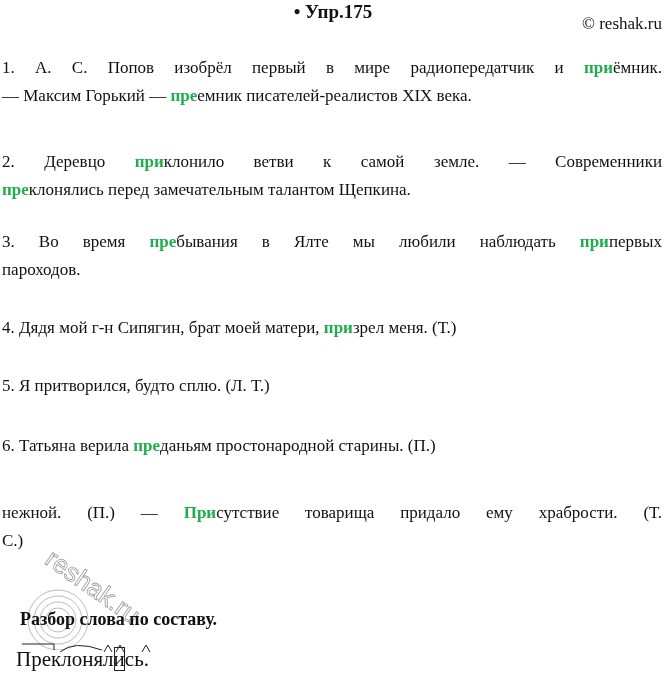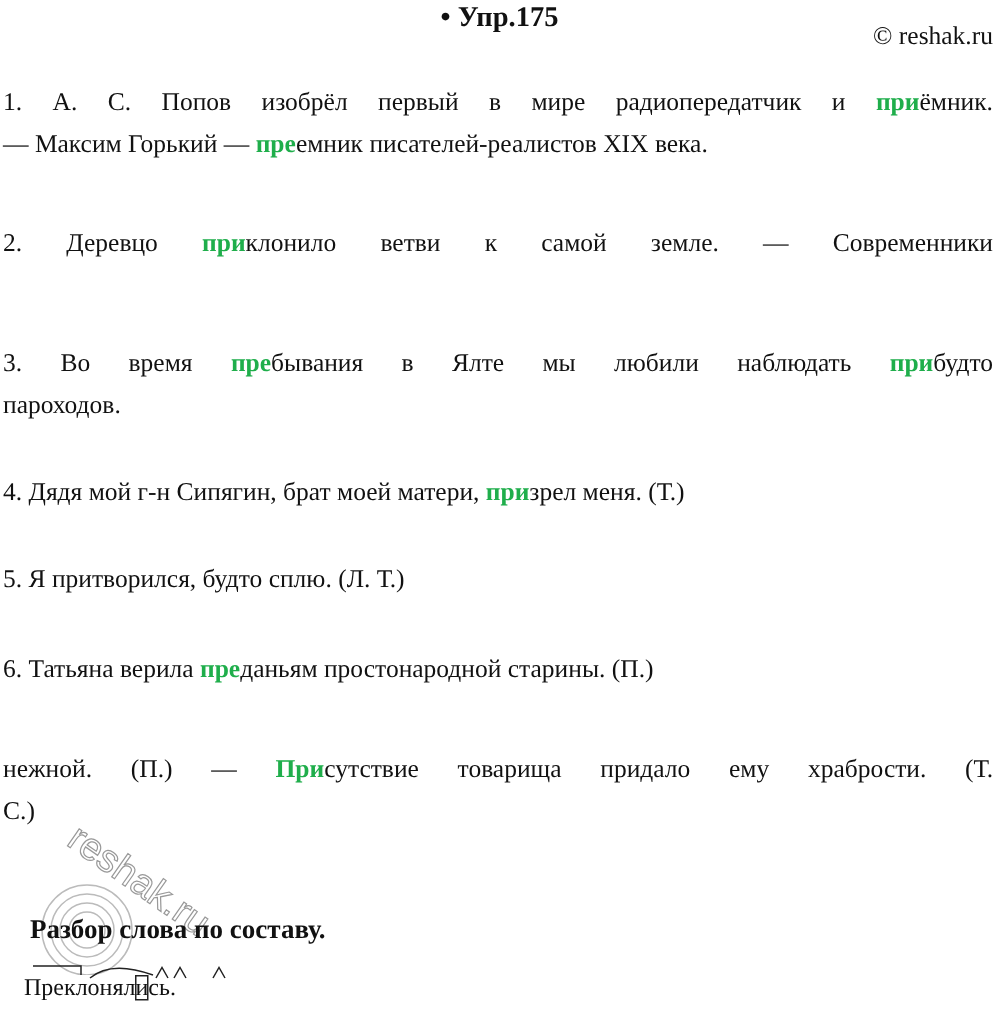--- a/index.html
+++ b/index.html
@@ -60,21 +60,21 @@
       top: 606px;
       font-weight: bold;
       font-size: 18px;
       line-height: 26px;
       padding-left: 20px;
     }
     .morph {
       position: absolute;
       left: 16px;
       top: 646px;
-      font-size: 16px;
+      font-size: 21px;
       line-height: 26px;
     }
     .morph svg {
       position: absolute;
       left: 0;
       top: 0;
       overflow: visible;
     }
     .watermark {
       position: absolute;
@@ -91,24 +91,25 @@
 <div class="header-title">• Упр.175</div>
 <div class="header-copyright">© reshak.ru</div>
 
 <div class="para" style="top:54px">
   <span class="line"><span>1. А. С. Попов изобрёл первый в мире радиопередатчик и </span><span class="hl">при</span><span>ёмник.</span></span>
   <span class="line last"><span>— Максим Горький — </span><span class="hl">пре</span><span>емник писателей-реалистов XIX века.</span></span>
 </div>
 
 <div class="para" style="top:148px">
   <span class="line"><span>2. Деревцо </span><span class="hl">при</span><span>клонило ветви к самой земле. — Современники</span></span>
+  <span class="line last"><span class="hl">пре</span><span>клонялись перед замечательным талантом Щепкина.</span></span>
 </div>
 
 <div class="para" style="top:228px">
-  <span class="line"><span>3. Во время </span><span class="hl">пре</span><span>бывания в Ялте мы любили наблюдать </span><span class="hl">при</span><span>будто</span></span>
+  <span class="line"><span>3. Во время </span><span class="hl">пре</span><span>бывания в Ялте мы любили наблюдать </span><span class="hl">при</span><span>первых</span></span>
   <span class="line last"><span>пароходов.</span></span>
 </div>
 
 <div class="para" style="top:314px">
   <span class="line last"><span>4. Дядя мой г-н Сипягин, брат моей матери, </span><span class="hl">при</span><span>зрел меня. (Т.)</span></span>
 </div>
 
 <div class="para" style="top:372px">
   <span class="line last"><span>5. Я притворился, будто сплю. (Л. Т.)</span></span>
 </div>

